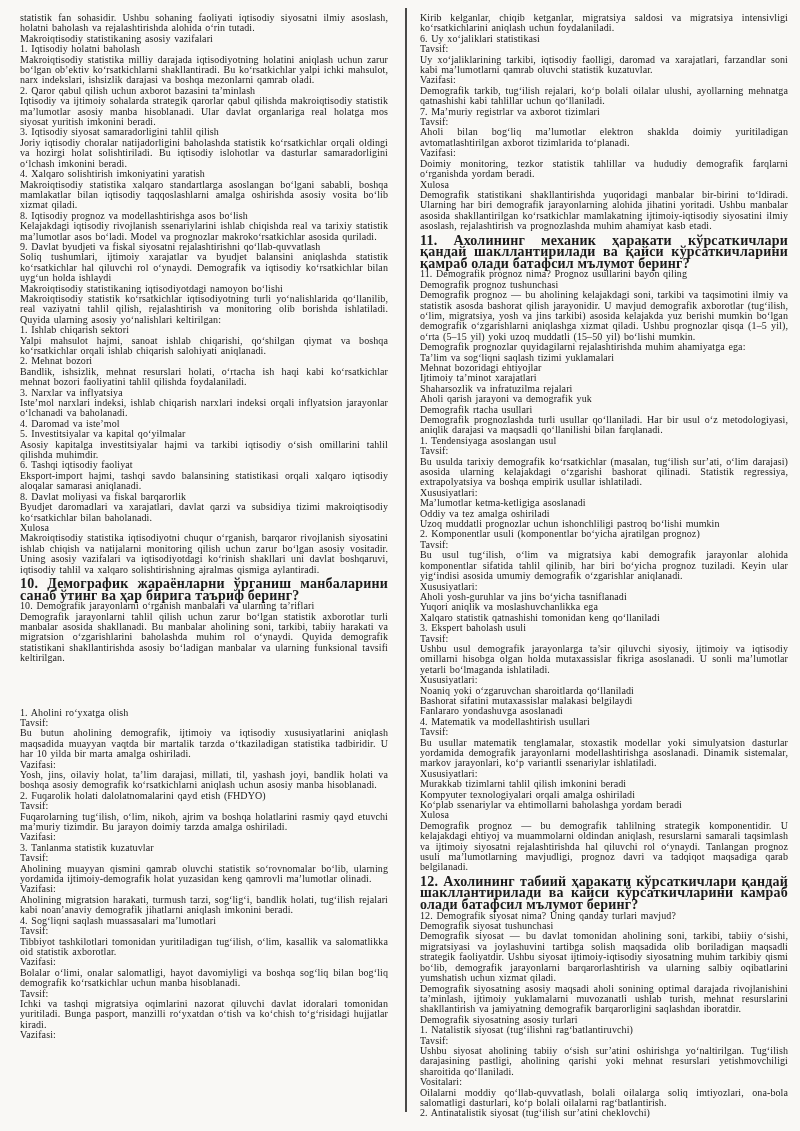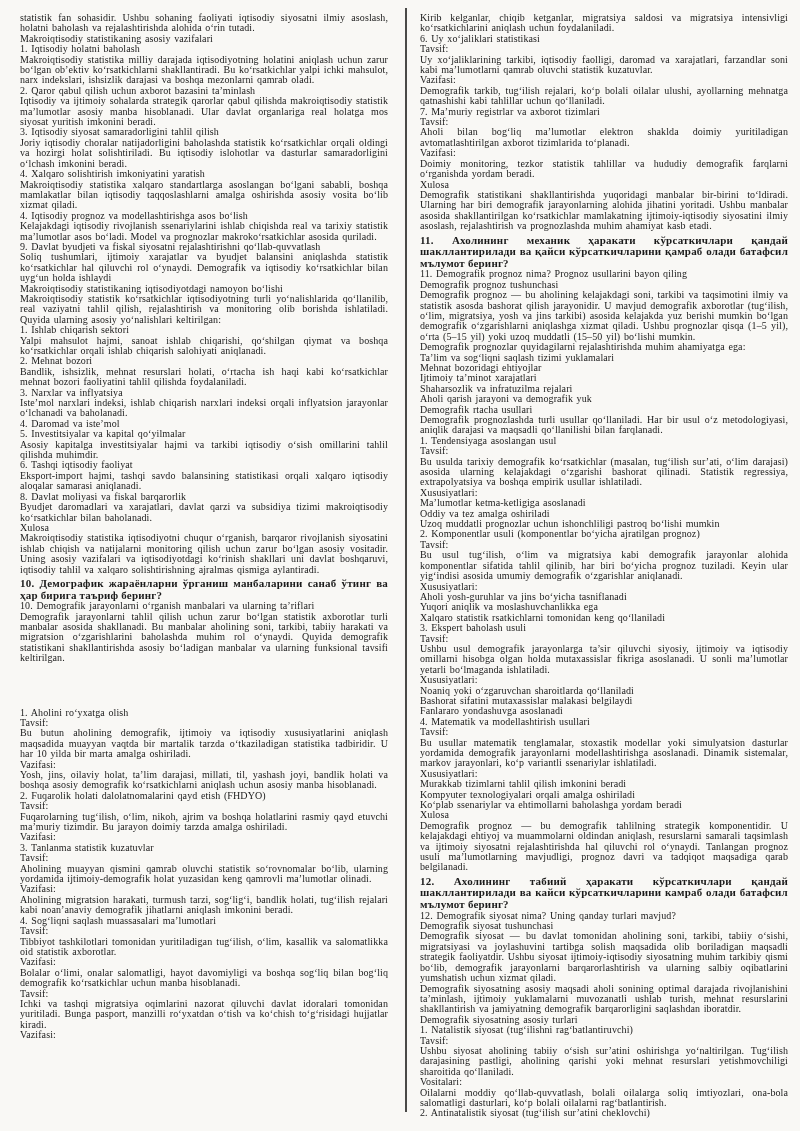--- a/index.html
+++ b/index.html
@@ -27,21 +27,21 @@
   .para{
     margin:0;
     font-size:10px;
     line-height:10.4px;
     text-align:justify;
     letter-spacing:0.1px;
     word-spacing:1px;
   }
   .heading{
     margin:3px 0 0 0;
-    font-size:11px;
+    font-size:14px;
     line-height:11.6px;
     font-weight:bold;
     text-align:justify;
     letter-spacing:0.2px;
   }
   .gap{width:100%;}
   #divider{
     position:absolute;
     left:405px;top:8px;
     width:2px;height:1104px;
@@ -58,21 +58,21 @@
         <p class="para">statistik fan sohasidir. Ushbu sohaning faoliyati iqtisodiy siyosatni ilmiy asoslash, holatni baholash va rejalashtirishda alohida o‘rin tutadi.</p>
         <p class="para">Makroiqtisodiy statistikaning asosiy vazifalari</p>
         <p class="para">1. Iqtisodiy holatni baholash</p>
         <p class="para">Makroiqtisodiy statistika milliy darajada iqtisodiyotning holatini aniqlash uchun zarur bo‘lgan ob’ektiv ko‘rsatkichlarni shakllantiradi. Bu ko‘rsatkichlar yalpi ichki mahsulot, narx indekslari, ishsizlik darajasi va boshqa mezonlarni qamrab oladi.</p>
         <p class="para">2. Qaror qabul qilish uchun axborot bazasini ta’minlash</p>
         <p class="para">Iqtisodiy va ijtimoiy sohalarda strategik qarorlar qabul qilishda makroiqtisodiy statistik ma’lumotlar asosiy manba hisoblanadi. Ular davlat organlariga real holatga mos siyosat yuritish imkonini beradi.</p>
         <p class="para">3. Iqtisodiy siyosat samaradorligini tahlil qilish</p>
         <p class="para">Joriy iqtisodiy choralar natijadorligini baholashda statistik ko‘rsatkichlar orqali oldingi va hozirgi holat solishtiriladi. Bu iqtisodiy islohotlar va dasturlar samaradorligini o‘lchash imkonini beradi.</p>
         <p class="para">4. Xalqaro solishtirish imkoniyatini yaratish</p>
         <p class="para">Makroiqtisodiy statistika xalqaro standartlarga asoslangan bo‘lgani sababli, boshqa mamlakatlar bilan iqtisodiy taqqoslashlarni amalga oshirishda asosiy vosita bo‘lib xizmat qiladi.</p>
-        <p class="para">4. Iqtisodiy prognoz va modellashtirishga asos bo‘lish</p>
+        <p class="para">8. Iqtisodiy prognoz va modellashtirishga asos bo‘lish</p>
         <p class="para">Kelajakdagi iqtisodiy rivojlanish ssenariylarini ishlab chiqishda real va tarixiy statistik ma’lumotlar asos bo‘ladi. Model va prognozlar makroko‘rsatkichlar asosida quriladi.</p>
         <p class="para">9. Davlat byudjeti va fiskal siyosatni rejalashtirishni qo‘llab-quvvatlash</p>
         <p class="para">Soliq tushumlari, ijtimoiy xarajatlar va byudjet balansini aniqlashda statistik ko‘rsatkichlar hal qiluvchi rol o‘ynaydi. Demografik va iqtisodiy ko‘rsatkichlar bilan uyg‘un holda ishlaydi</p>
         <p class="para">Makroiqtisodiy statistikaning iqtisodiyotdagi namoyon bo‘lishi</p>
         <p class="para">Makroiqtisodiy statistik ko‘rsatkichlar iqtisodiyotning turli yo‘nalishlarida qo‘llanilib, real vaziyatni tahlil qilish, rejalashtirish va monitoring olib borishda ishlatiladi. Quyida ularning asosiy yo‘nalishlari keltirilgan:</p>
         <p class="para">1. Ishlab chiqarish sektori</p>
         <p class="para">Yalpi mahsulot hajmi, sanoat ishlab chiqarishi, qo‘shilgan qiymat va boshqa ko‘rsatkichlar orqali ishlab chiqarish salohiyati aniqlanadi.</p>
         <p class="para">2. Mehnat bozori</p>
         <p class="para">Bandlik, ishsizlik, mehnat resurslari holati, o‘rtacha ish haqi kabi ko‘rsatkichlar mehnat bozori faoliyatini tahlil qilishda foydalaniladi.</p>
         <p class="para">3. Narxlar va inflyatsiya</p>
@@ -145,21 +145,21 @@
         <p class="para">Xususiyatlari:</p>
         <p class="para">Ma’lumotlar ketma-ketligiga asoslanadi</p>
         <p class="para">Oddiy va tez amalga oshiriladi</p>
         <p class="para">Uzoq muddatli prognozlar uchun ishonchliligi pastroq bo‘lishi mumkin</p>
         <p class="para">2. Komponentlar usuli (komponentlar bo‘yicha ajratilgan prognoz)</p>
         <p class="para">Tavsif:</p>
         <p class="para">Bu usul tug‘ilish, o‘lim va migratsiya kabi demografik jarayonlar alohida komponentlar sifatida tahlil qilinib, har biri bo‘yicha prognoz tuziladi. Keyin ular yig‘indisi asosida umumiy demografik o‘zgarishlar aniqlanadi.</p>
         <p class="para">Xususiyatlari:</p>
         <p class="para">Aholi yosh-guruhlar va jins bo‘yicha tasniflanadi</p>
         <p class="para">Yuqori aniqlik va moslashuvchanlikka ega</p>
-        <p class="para">Xalqaro statistik rsatkichlarni tomonidan keng qo‘llaniladi</p>
+        <p class="para">Xalqaro statistik qatnashishi tomonidan keng qo‘llaniladi</p>
         <p class="para">3. Ekspert baholash usuli</p>
         <p class="para">Tavsif:</p>
         <p class="para">Ushbu usul demografik jarayonlarga ta’sir qiluvchi siyosiy, ijtimoiy va iqtisodiy omillarni hisobga olgan holda mutaxassislar fikriga asoslanadi. U sonli ma’lumotlar yetarli bo‘lmaganda ishlatiladi.</p>
         <p class="para">Xususiyatlari:</p>
         <p class="para">Noaniq yoki o‘zgaruvchan sharoitlarda qo‘llaniladi</p>
         <p class="para">Bashorat sifatini mutaxassislar malakasi belgilaydi</p>
         <p class="para">Fanlararo yondashuvga asoslanadi</p>
         <p class="para">4. Matematik va modellashtirish usullari</p>
         <p class="para">Tavsif:</p>
         <p class="para">Bu usullar matematik tenglamalar, stoxastik modellar yoki simulyatsion dasturlar yordamida demografik jarayonlarni modellashtirishga asoslanadi. Dinamik sistemalar, markov jarayonlari, ko‘p variantli ssenariylar ishlatiladi.</p>

